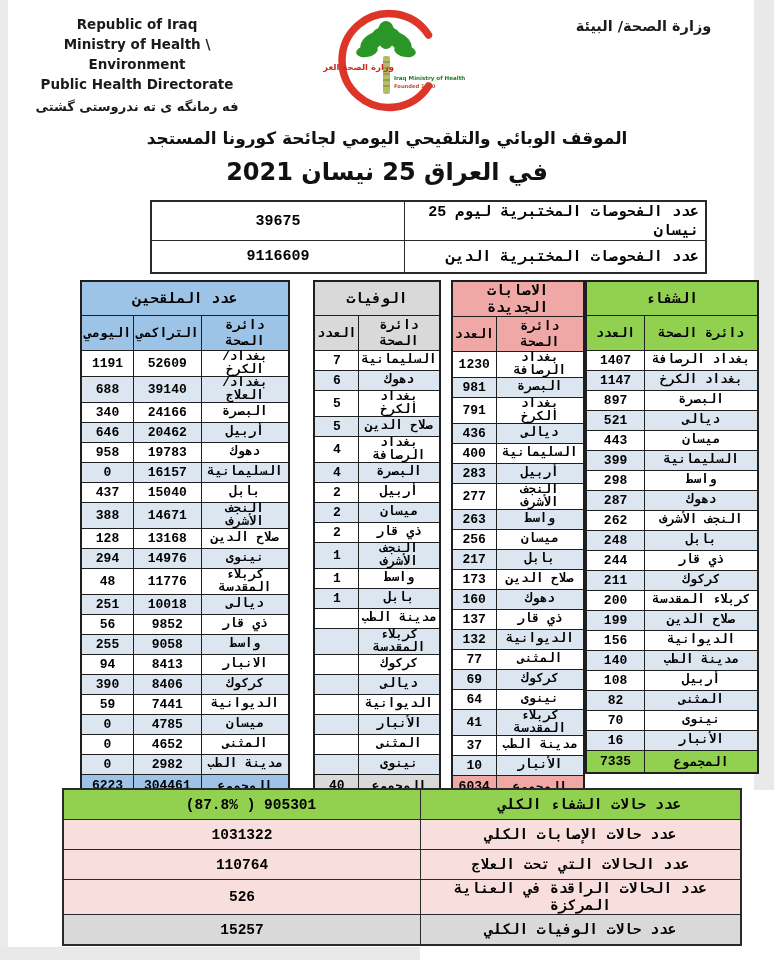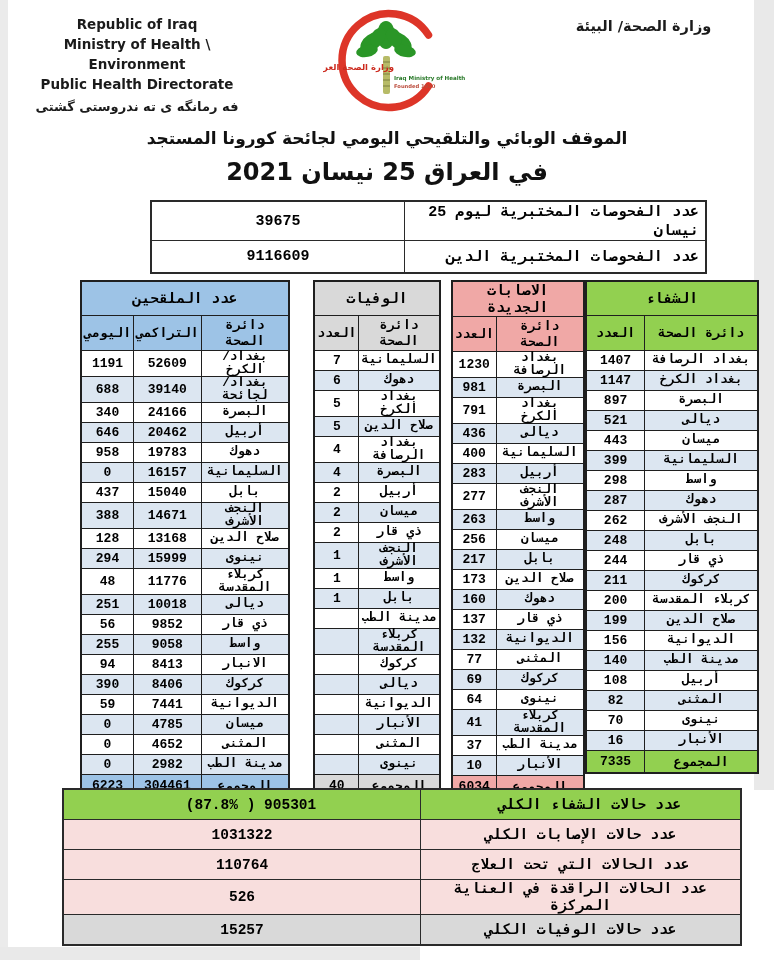--- a/index.html
+++ b/index.html
@@ -164,21 +164,21 @@
           <th data-name="col-header-daily">اليومي</th>
         </tr>
       </thead>
       <tbody>
           <tr data-name="table-row">
             <td data-name="province-cell">بغداد/ الكرخ</td>
             <td data-name="value-cell">52609</td>
             <td data-name="value-cell">1191</td>
           </tr>
           <tr data-name="table-row">
-            <td data-name="province-cell">بغداد/ لجائحة</td>
+            <td data-name="province-cell">بغداد/ العلاج</td>
             <td data-name="value-cell">39140</td>
             <td data-name="value-cell">688</td>
           </tr>
           <tr data-name="table-row">
             <td data-name="province-cell">البصرة</td>
             <td data-name="value-cell">24166</td>
             <td data-name="value-cell">340</td>
           </tr>
           <tr data-name="table-row">
             <td data-name="province-cell">أربيل</td>
@@ -205,21 +205,21 @@
             <td data-name="value-cell">14671</td>
             <td data-name="value-cell">388</td>
           </tr>
           <tr data-name="table-row">
             <td data-name="province-cell">صلاح الدين</td>
             <td data-name="value-cell">13168</td>
             <td data-name="value-cell">128</td>
           </tr>
           <tr data-name="table-row">
             <td data-name="province-cell">نينوى</td>
-            <td data-name="value-cell">15999</td>
+            <td data-name="value-cell">14976</td>
             <td data-name="value-cell">294</td>
           </tr>
           <tr data-name="table-row">
             <td data-name="province-cell">كربلاء المقدسة</td>
             <td data-name="value-cell">11776</td>
             <td data-name="value-cell">48</td>
           </tr>
           <tr data-name="table-row">
             <td data-name="province-cell">ديالى</td>
             <td data-name="value-cell">10018</td>

